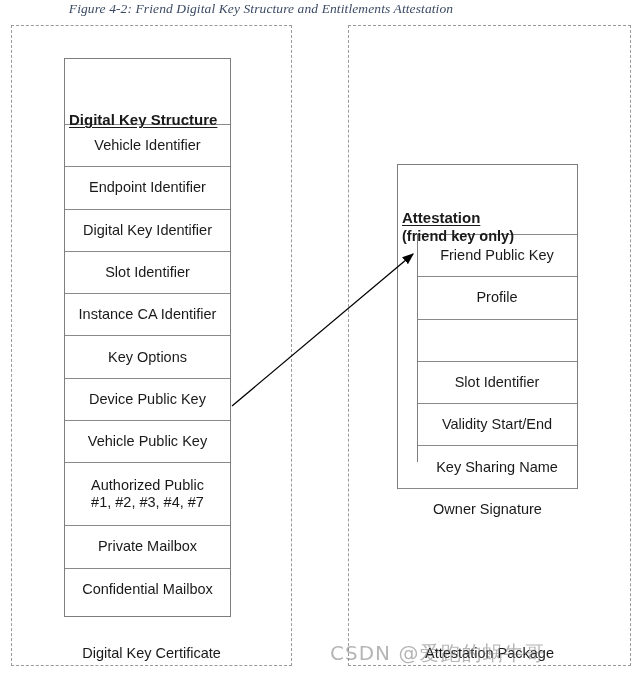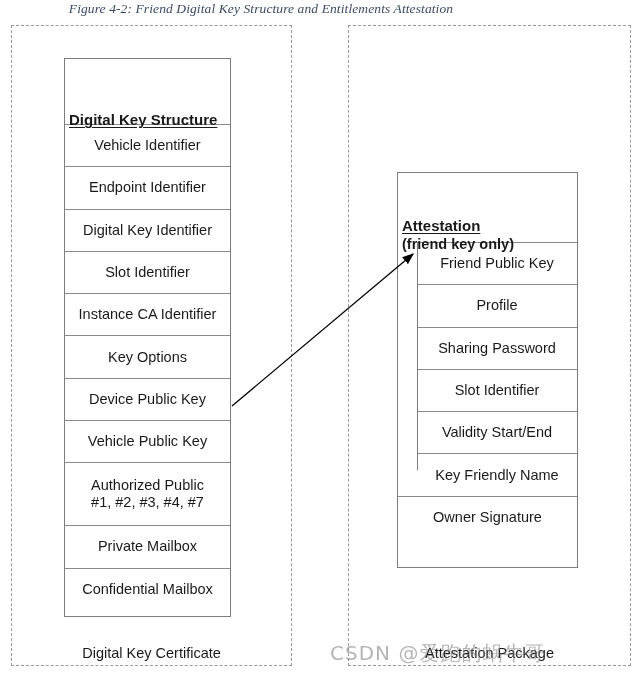--- a/index.html
+++ b/index.html
@@ -52,21 +52,21 @@
   #label-attest { left: 348px; top: 645px; width: 283px; }
 
   
   .struct {
     position: absolute;
     box-sizing: border-box;
     border: 1.3px solid #7d7d7d;
     background: #ffffff;
   }
   #struct-digital-key { left: 64px;  top: 58px;  width: 167px; height: 559px; }
-  #struct-attestation { left: 397px; top: 172px; width: 181px; height: 396px; }
+  #struct-attestation { left: 397px; top: 164px; width: 181px; height: 325px; }
 
   .row {
     box-sizing: border-box;
     display: flex;
     align-items: center;
     justify-content: center;
     text-align: center;
     font-size: 14.5px;
     color: #1a1a1a;
     line-height: 1.18;
@@ -177,26 +177,25 @@
 <div class="struct" id="struct-attestation">
   <div class="row h-title row-title">
     <span class="title-main">Attestation</span>
     <span class="title-sub">(friend key only)</span>
   </div>
   <div class="nested-frame"></div>
   <div class="row h-inner">Friend Public Key</div>
   <div class="row h-inner">Profile</div>
   <div class="row h-inner">
     <span>
-      <span class="multi">Sharing Password</span>
     </span>
   </div>
   <div class="row h-inner">Slot Identifier</div>
   <div class="row h-inner">Validity Start/End</div>
-  <div class="row h-inner2">Key Friendly Name</div>
+  <div class="row h-inner2">Key Sharing Name</div>
   <div class="row h-owner">Owner Signature</div>
 </div>
 
 <svg id="connector" viewBox="0 0 642 676">
   <defs>
     <marker id="arrowhead" markerWidth="9" markerHeight="7" refX="8" refY="3.5" orient="auto">
       <polygon points="0 0, 9 3.5, 0 7" fill="#000000"></polygon>
     </marker>
   </defs>
   <line x1="232" y1="406" x2="413" y2="254" stroke="#000000" stroke-width="1.3" marker-end="url(#arrowhead)"></line>

